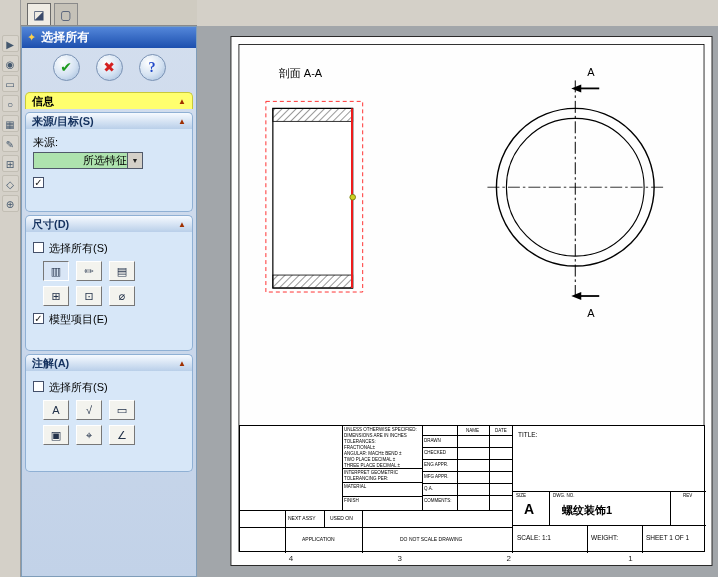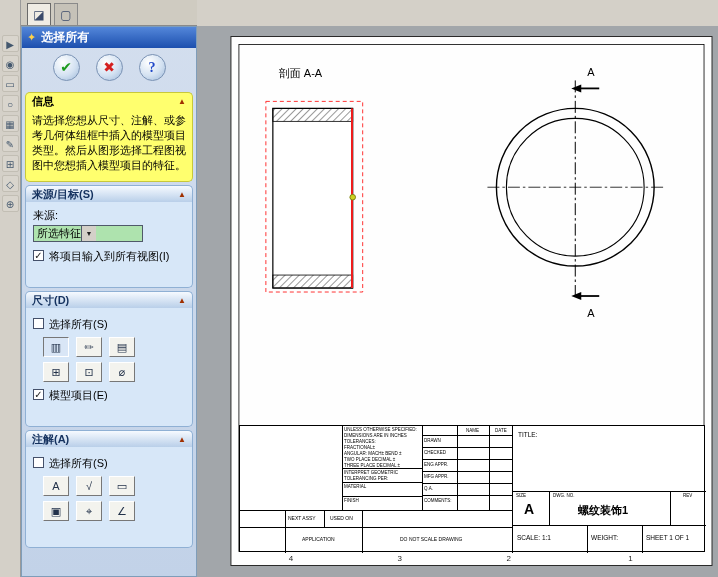--- a/index.html
+++ b/index.html
@@ -38,21 +38,21 @@
     border-radius:5px 5px 0 0; font-size:11px; font-weight:bold; color:#15325f; }
   .collapse { font-size:8px; color:#a03000; }
   .info-header { background:#ffff6e; color:#000; border-color:#c8c83a; }
   .info-body { margin:0 3px; background:#ffff6e; border:1px solid #c8c83a; border-top:none;
     border-radius:0 0 5px 5px; padding:4px 6px 8px; font-size:11px; line-height:15px; color:#000; }
 
   .groupbox { margin:0 3px; background:#d7e7f8; border:1px solid #8fb0d4; border-top:none;
     border-radius:0 0 5px 5px; padding:6px 7px 20px; }
   .field-label { font-size:11px; color:#000; margin-bottom:2px; }
   .dropdown { width:110px; height:17px; background:#aee3ae; border:1px solid #50596a;
-    display:flex; align-items:center; justify-content:flex-start; margin-bottom:7px; }
+    display:flex; align-items:center; justify-content:flex-end; margin-bottom:7px; }
   .dd-value { font-size:11px; padding-left:3px; color:#000; }
   .dd-btn { width:15px; height:15px; background:#d4d0c8; border-left:1px solid #50596a;
     font-size:7px; text-align:center; line-height:15px; color:#222; }
   .checkrow { display:flex; gap:5px; align-items:flex-start; font-size:11px; color:#000; margin:3px 0; }
   .checkbox { width:11px; height:11px; min-width:11px; background:#fff; border:1px solid #44506a;
     font-size:10px; line-height:9px; text-align:center; margin-top:1px; }
   .checkbox .chk { font-style:normal; font-weight:bold; color:#1c1c1c; }
   .icon-grid { display:grid; grid-template-columns:repeat(3,26px); gap:5px 7px; margin:5px 0 6px 10px; }
   .pm-icon-btn { width:26px; height:20px; background:#f3f3ee; border:1px solid;
     border-color:#ffffff #777777 #777777 #ffffff; font-size:11px; line-height:18px; text-align:center; color:#23324a; }
@@ -109,35 +109,33 @@
     <div class="pm-buttons">
       <div class="pm-btn ok">✔</div>
       <div class="pm-btn cancel">✖</div>
       <div class="pm-btn help">?</div>
     </div>
 
     <div class="sec-header info-header">
       <span>信息</span>
       <span class="collapse">▲</span>
     </div>
-    <div class="info-body">请选择您想从尺寸、注解、或参考几何体组框中插入的模型项目类型。然后从图形选择工程图视图中您想插入模型项目的特征。</div>
 
     <div class="sec-header">
       <span>来源/目标(S)</span>
       <span class="collapse">▲</span>
     </div>
     <div class="groupbox">
       <div class="field-label">来源:</div>
       <div class="dropdown">
         <span class="dd-value">所选特征</span>
         <span class="dd-btn">▼</span>
       </div>
       <div class="checkrow">
         <span class="checkbox"><i class="chk">✓</i></span>
-        <span>将项目输入到所有视图(I)</span>
       </div>
     </div>
 
     <div class="sec-header">
       <span>尺寸(D)</span>
       <span class="collapse">▲</span>
     </div>
     <div class="groupbox">
       <div class="checkrow">
         <span class="checkbox"></span>
@@ -270,20 +268,20 @@
       <span class="tb-text t4" style="left:184px; top:24px;">CHECKED</span>
       <span class="tb-text t4" style="left:184px; top:36px;">ENG APPR.</span>
       <span class="tb-text t4" style="left:184px; top:48px;">MFG APPR.</span>
       <span class="tb-text t4" style="left:184px; top:60px;">Q.A.</span>
       <span class="tb-text t4" style="left:184px; top:72px;">COMMENTS:</span>
 
       <span class="tb-text t6" style="left:278px; top:5px;">TITLE:</span>
       <span class="tb-text t4" style="left:276px; top:67px;">SIZE</span>
       <span class="tb-text t14" style="left:284px; top:75px;">A</span>
       <span class="tb-text t4" style="left:313px; top:67px;">DWG. NO.</span>
-      <span class="tb-text t11" style="left:338px; top:77px;">螺纹装饰1</span>
+      <span class="tb-text t11" style="left:322px; top:77px;">螺纹装饰1</span>
       <span class="tb-text t4" style="left:443px; top:67px;">REV</span>
       <span class="tb-text t6" style="left:277px; top:108px;">SCALE: 1:1</span>
       <span class="tb-text t6" style="left:351px; top:108px;">WEIGHT:</span>
       <span class="tb-text t6" style="left:406px; top:108px;">SHEET 1 OF 1</span>
     </div>
   </div>
 </div>
 
 </body></html>

